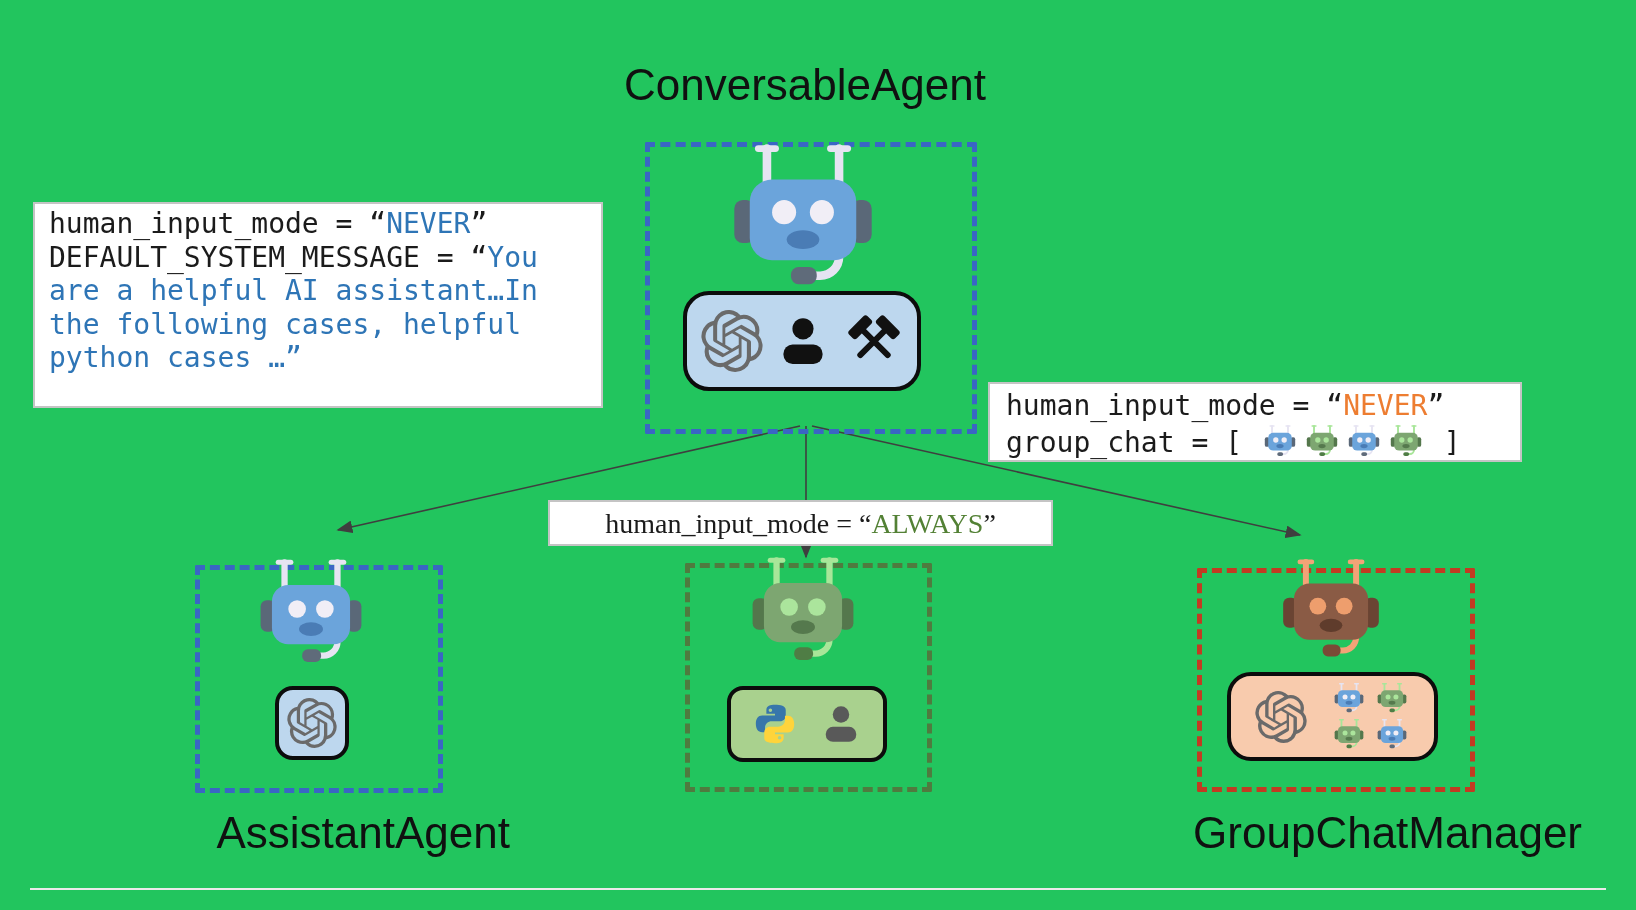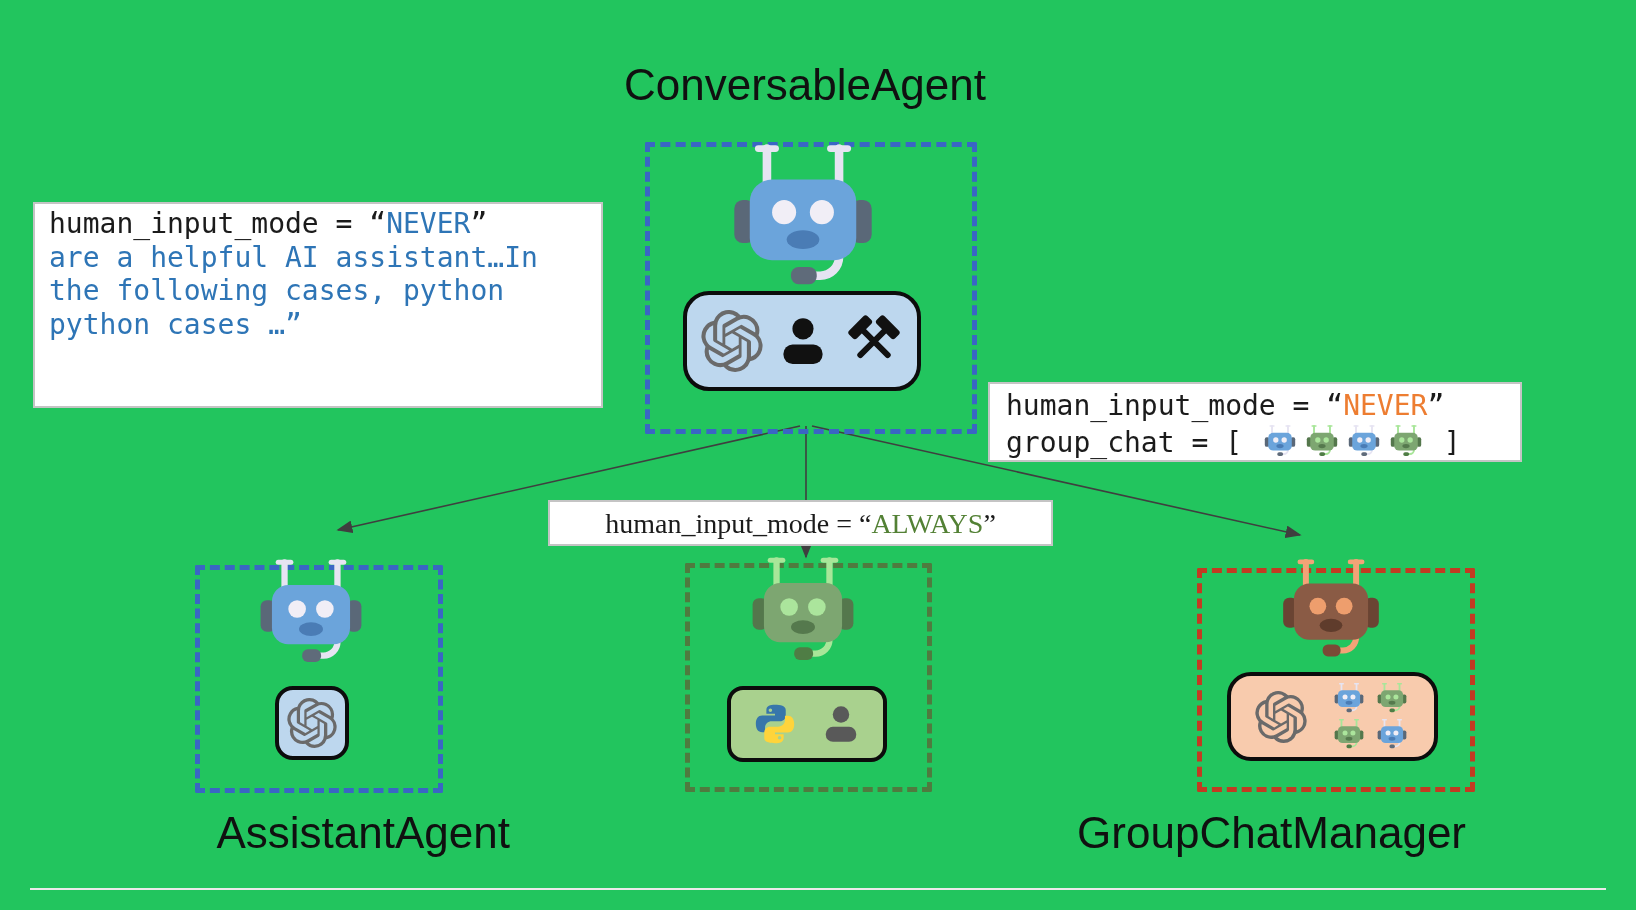--- a/index.html
+++ b/index.html
@@ -7,21 +7,21 @@
           font-family:"Liberation Sans", sans-serif;}
   .arrows{position:absolute;left:0;top:0;width:1636px;height:910px;z-index:1;}
   .arrow-line{stroke:var(--arrow,#3f3f3f);stroke-width:1.6;fill:none;}
   .arrow-head{fill:var(--arrow,#3f3f3f);}
 
   .title{position:absolute;left:495px;top:60px;width:620px;text-align:center;
          font-size:44px;color:#101010;z-index:2;}
   .agent-label{position:absolute;font-size:44px;color:#101010;text-align:right;z-index:2;}
   .label-assistant{left:120px;top:808px;width:390px;}
   .label-userproxy{left:608px;top:806px;width:390px;}
-  .label-groupchat{left:1076px;top:808px;width:390px;}
+  .label-groupchat{left:1192px;top:808px;width:390px;}
 
   .dash-box{position:absolute;z-index:2;border-radius:2px;}
   .dash-blue{border:5px dashed var(--dash-blue,#3a66c4);}
   .dash-green{border:5px dashed var(--dash-green,#4f7b3f);}
   .dash-red{border:5px dashed var(--dash-red,#c23b22);}
   .box-conversable{left:645px;top:142px;width:322px;height:282px;}
   .box-assistant{left:195px;top:565px;width:238px;height:218px;}
   .box-userproxy{left:685px;top:563px;width:237px;height:219px;}
   .box-groupchat{left:1197px;top:568px;width:268px;height:214px;}
 
@@ -117,22 +117,23 @@
           </g>
     <g transform="rotate(-45 12 12)">
             <rect x="10.7" y="4.5" width="2.4" height="16.5" rx="1.1"></rect>
             <rect x="6.8" y="2" width="10.4" height="4.4" rx="1.2"></rect>
           </g>
         </svg></span>
   </div>
 
   <div class="code-box code-left">
     <div class="code-line"><span class="c-k">human_input_mode = </span><span class="c-k">“</span><span class="c-blue">NEVER</span><span class="c-k">”</span></div>
+    <div class="code-line"><span class="c-k">DEFAULT_SYSTEM_MESSAGE = </span><span class="c-k">“</span><span class="c-blue">You</span></div>
     <div class="code-line"><span class="c-blue">are a helpful AI assistant…In</span></div>
-    <div class="code-line"><span class="c-blue">the following cases, python</span></div>
+    <div class="code-line"><span class="c-blue">the following cases, helpful</span></div>
     <div class="code-line"><span class="c-blue">python cases …”</span></div>
   </div>
 
   <div class="code-box code-right">
     <div class="code-line"><span class="c-k">human_input_mode = </span><span class="c-k">“</span><span class="c-orange">NEVER</span><span class="c-k">”</span></div>
     <div class="code-line"><span><span class="c-k">group_chat = [ </span></span><span><span class="inline-robot"><svg width="38" height="35" viewBox="0 0 100 92" xmlns="http://www.w3.org/2000/svg">
     <path d="M29 5 v20" stroke="#E6E4F2" stroke-width="5" stroke-linecap="round" fill="none"></path>
     <path d="M24 5 h10" stroke="#E6E4F2" stroke-width="4" stroke-linecap="round" fill="none"></path>
     <path d="M71 5 v63 a11 11 0 0 1 -11 11 h-8" stroke="#E6E4F2" stroke-width="5" stroke-linecap="round" fill="none"></path>
     <path d="M66 5 h10" stroke="#E6E4F2" stroke-width="4" stroke-linecap="round" fill="none"></path>

